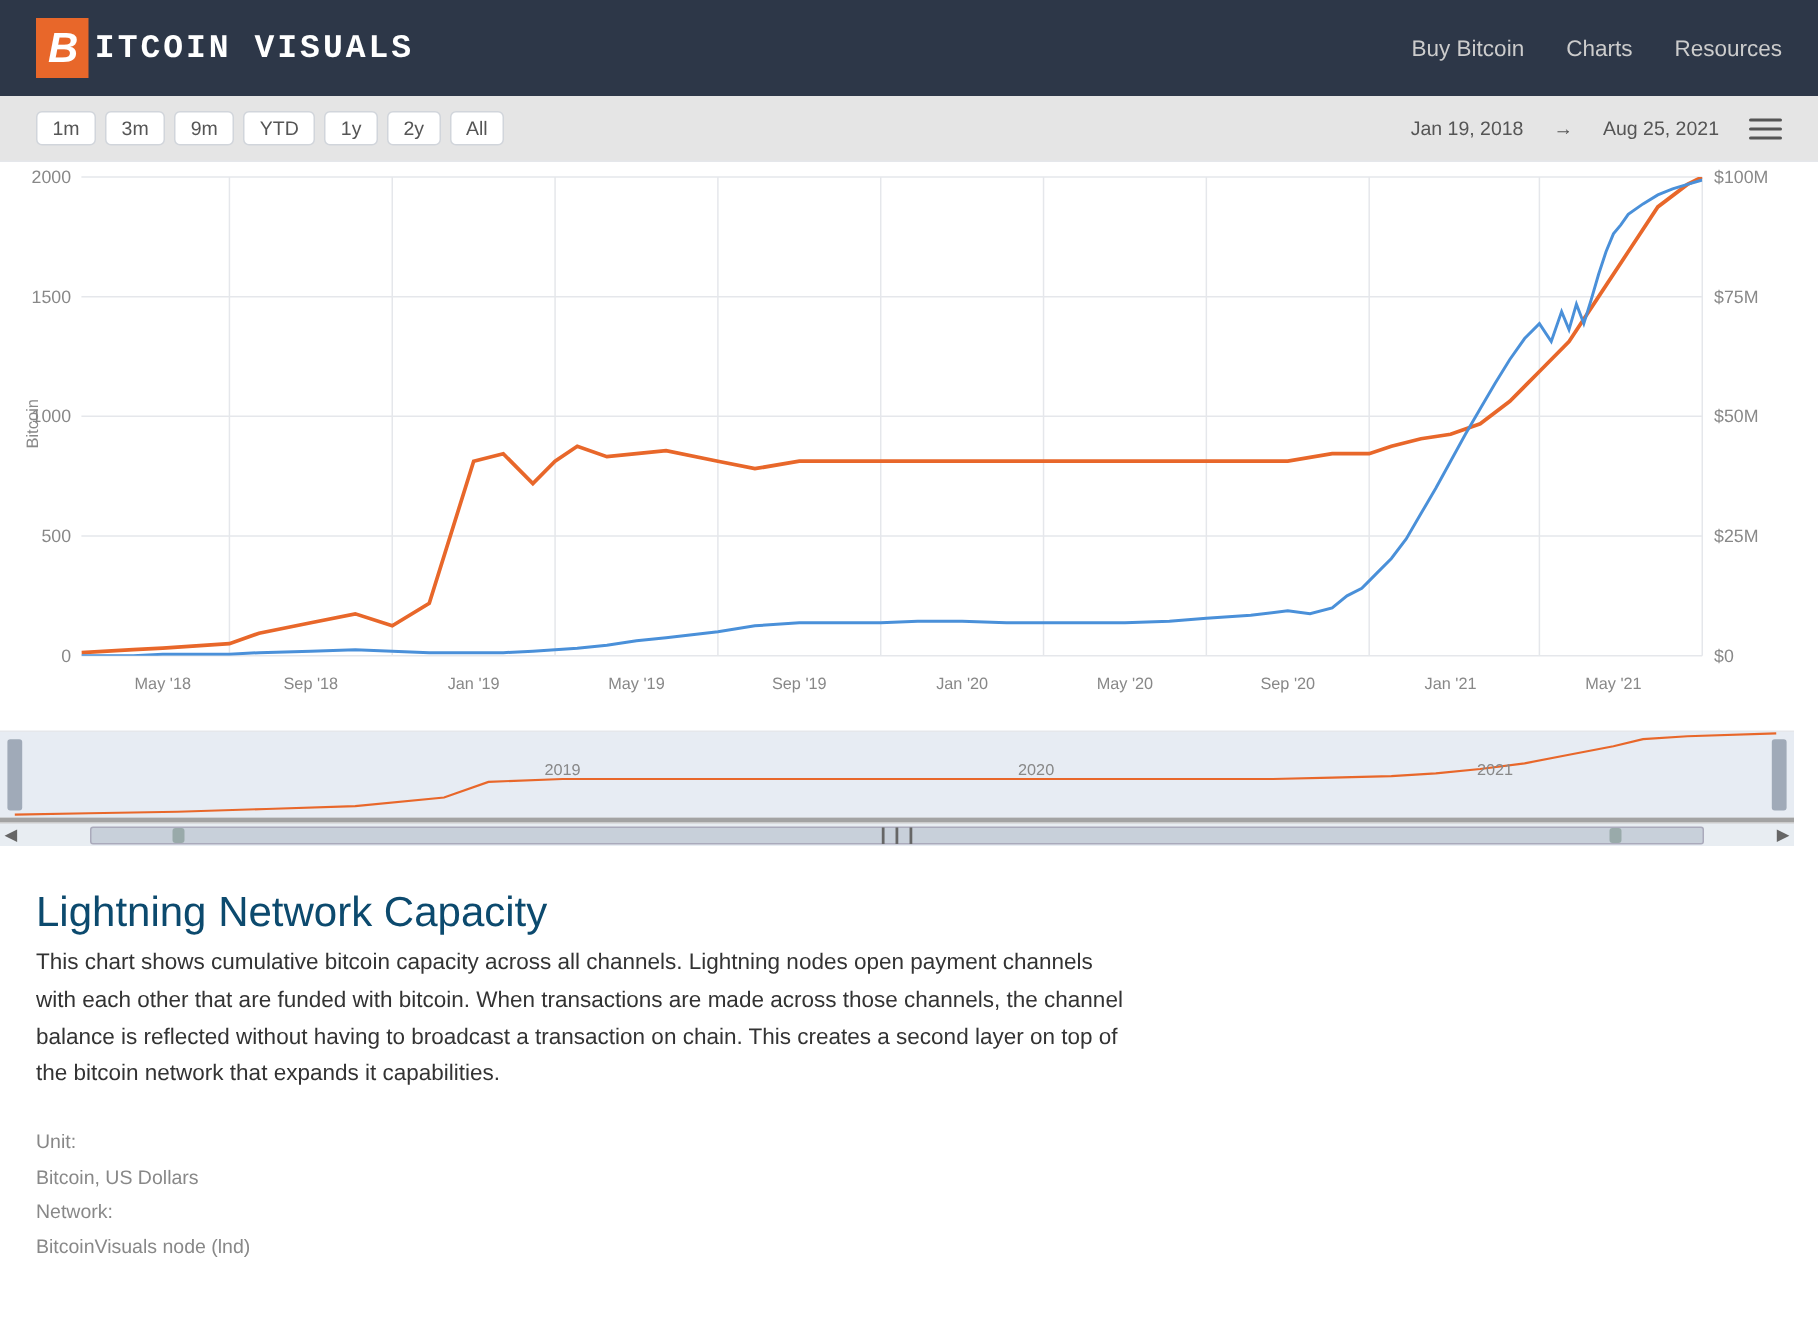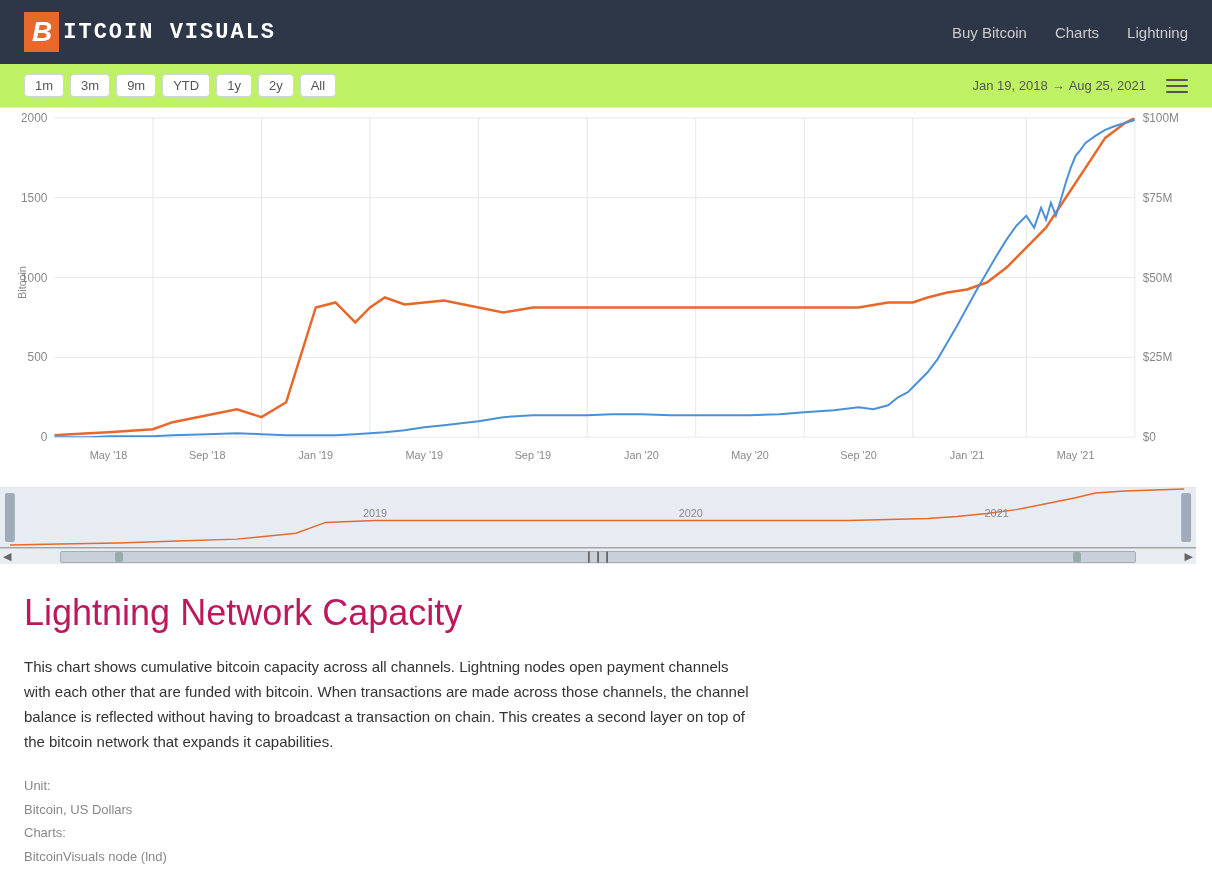--- a/index.html
+++ b/index.html
@@ -47,39 +47,39 @@
       text-decoration: none;
       font-size: 15px;
     }
 
     
     .toolbar {
       display: flex;
       align-items: center;
       padding: 10px 24px;
       border-bottom: 1px solid #e5e7eb;
-      background: #bef264;
+      background: #e5e5e5;
       gap: 6px;
     }
     .time-btn {
       border: 1px solid #d1d5db;
       background: #fff;
       border-radius: 4px;
       padding: 3px 10px;
       font-size: 13px;
       color: #555;
       cursor: pointer;
     }
     .date-range {
       margin-left: auto;
       font-size: 13px;
       color: #555;
       display: flex;
       align-items: flex-start;
-      gap: 4px;
+      gap: 20px;
     }
     .hamburger {
       margin-left: 14px;
       cursor: pointer;
       display: flex;
       flex-direction: column;
       gap: 4px;
     }
     .hamburger span {
       display: block;
@@ -103,21 +103,21 @@
     .chart-svg {
       width: 100%;
       height: 100%;
     }
 
     
     .mini-chart {
       background: #f0f4f8;
       height: 60px;
       position: relative;
-      border-bottom: 1px solid #a3a3a3;
+      border-bottom: 3px solid #a3a3a3;
       overflow: hidden;
     }
     .mini-svg {
       width: 100%;
       height: 100%;
     }
     .scroll-bar {
       height: 16px;
       background: #e8edf2;
       border-top: 1px solid #ccc;
@@ -145,24 +145,24 @@
     }
     .scroll-handle-left { left: 5%; }
     .scroll-handle-right { right: 5%; }
 
     
     .description {
       padding: 28px 24px 20px 24px;
       max-width: 780px;
     }
     .chart-title {
-      font-size: 36px;
+      font-size: 28px;
       font-weight: 400;
-      color: #be185d;
-      margin-bottom: 22px;
+      color: #0c4a6e;
+      margin-bottom: 6px;
       line-height: 1.15;
     }
     .chart-desc {
       font-size: 15px;
       color: #333;
       line-height: 1.65;
       margin-bottom: 20px;
     }
     .meta {
       font-size: 13px;
@@ -175,21 +175,21 @@
 <body>
 
 <header class="header">
   <div class="logo">
     <span class="logo-b">B</span>
     <span class="logo-text">ITCOIN VISUALS</span>
   </div>
   <nav class="nav">
     <a>Buy Bitcoin</a>
     <a>Charts</a>
-    <a>Lightning</a>
+    <a>Resources</a>
   </nav>
 </header>
 
 <div class="toolbar">
   <button class="time-btn">1m</button>
   <button class="time-btn">3m</button>
   <button class="time-btn">9m</button>
   <button class="time-btn">YTD</button>
   <button class="time-btn">1y</button>
   <button class="time-btn">2y</button>
@@ -412,17 +412,17 @@
 
 <div class="description">
   <h1 class="chart-title">Lightning Network Capacity</h1>
   <p class="chart-desc">This chart shows cumulative bitcoin capacity across all channels. Lightning nodes open payment channels with each other that are funded with bitcoin. When transactions are made across those channels, the channel balance is reflected without having to broadcast a transaction on chain. This creates a second layer on top of the bitcoin network that expands it capabilities.</p>
   <div class="meta">
     <span>
       <span>Unit:</span>
       <span>Bitcoin, US Dollars</span>
     </span>
     <span>
-      <span>Charts:</span>
+      <span>Network:</span>
       <span>BitcoinVisuals node (lnd)</span>
     </span>
   </div>
 </div>
 
 </body></html>

